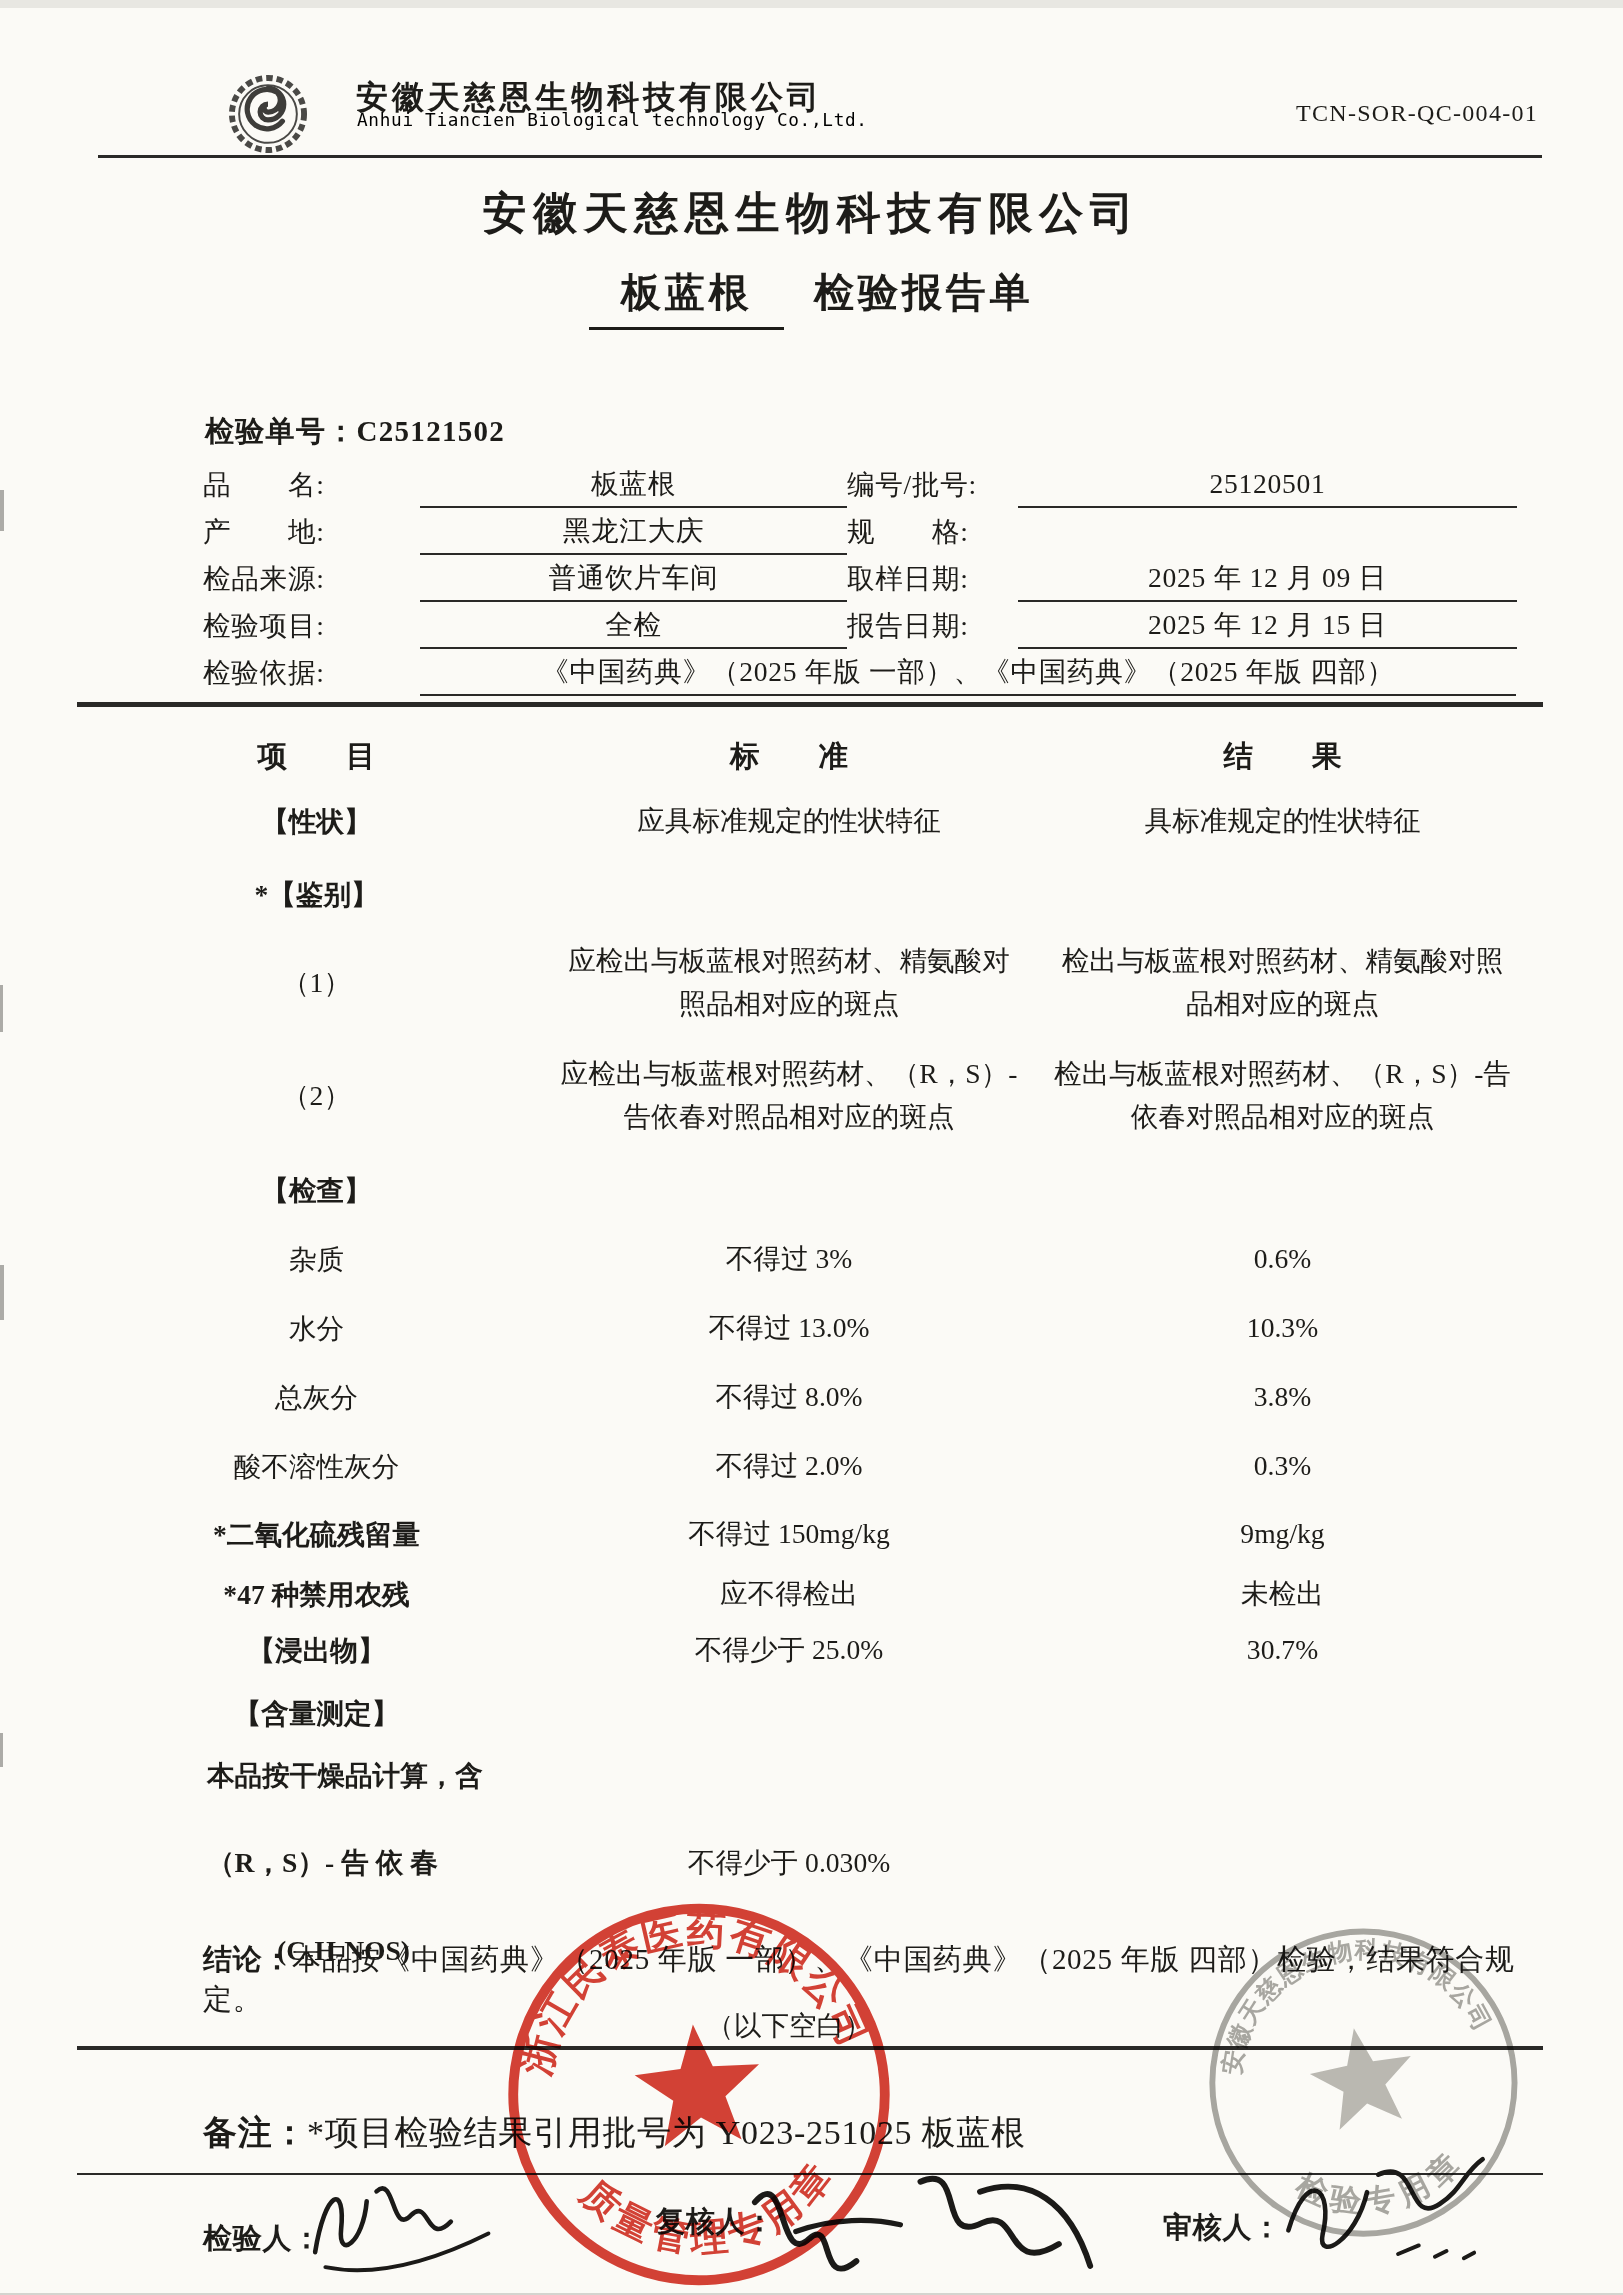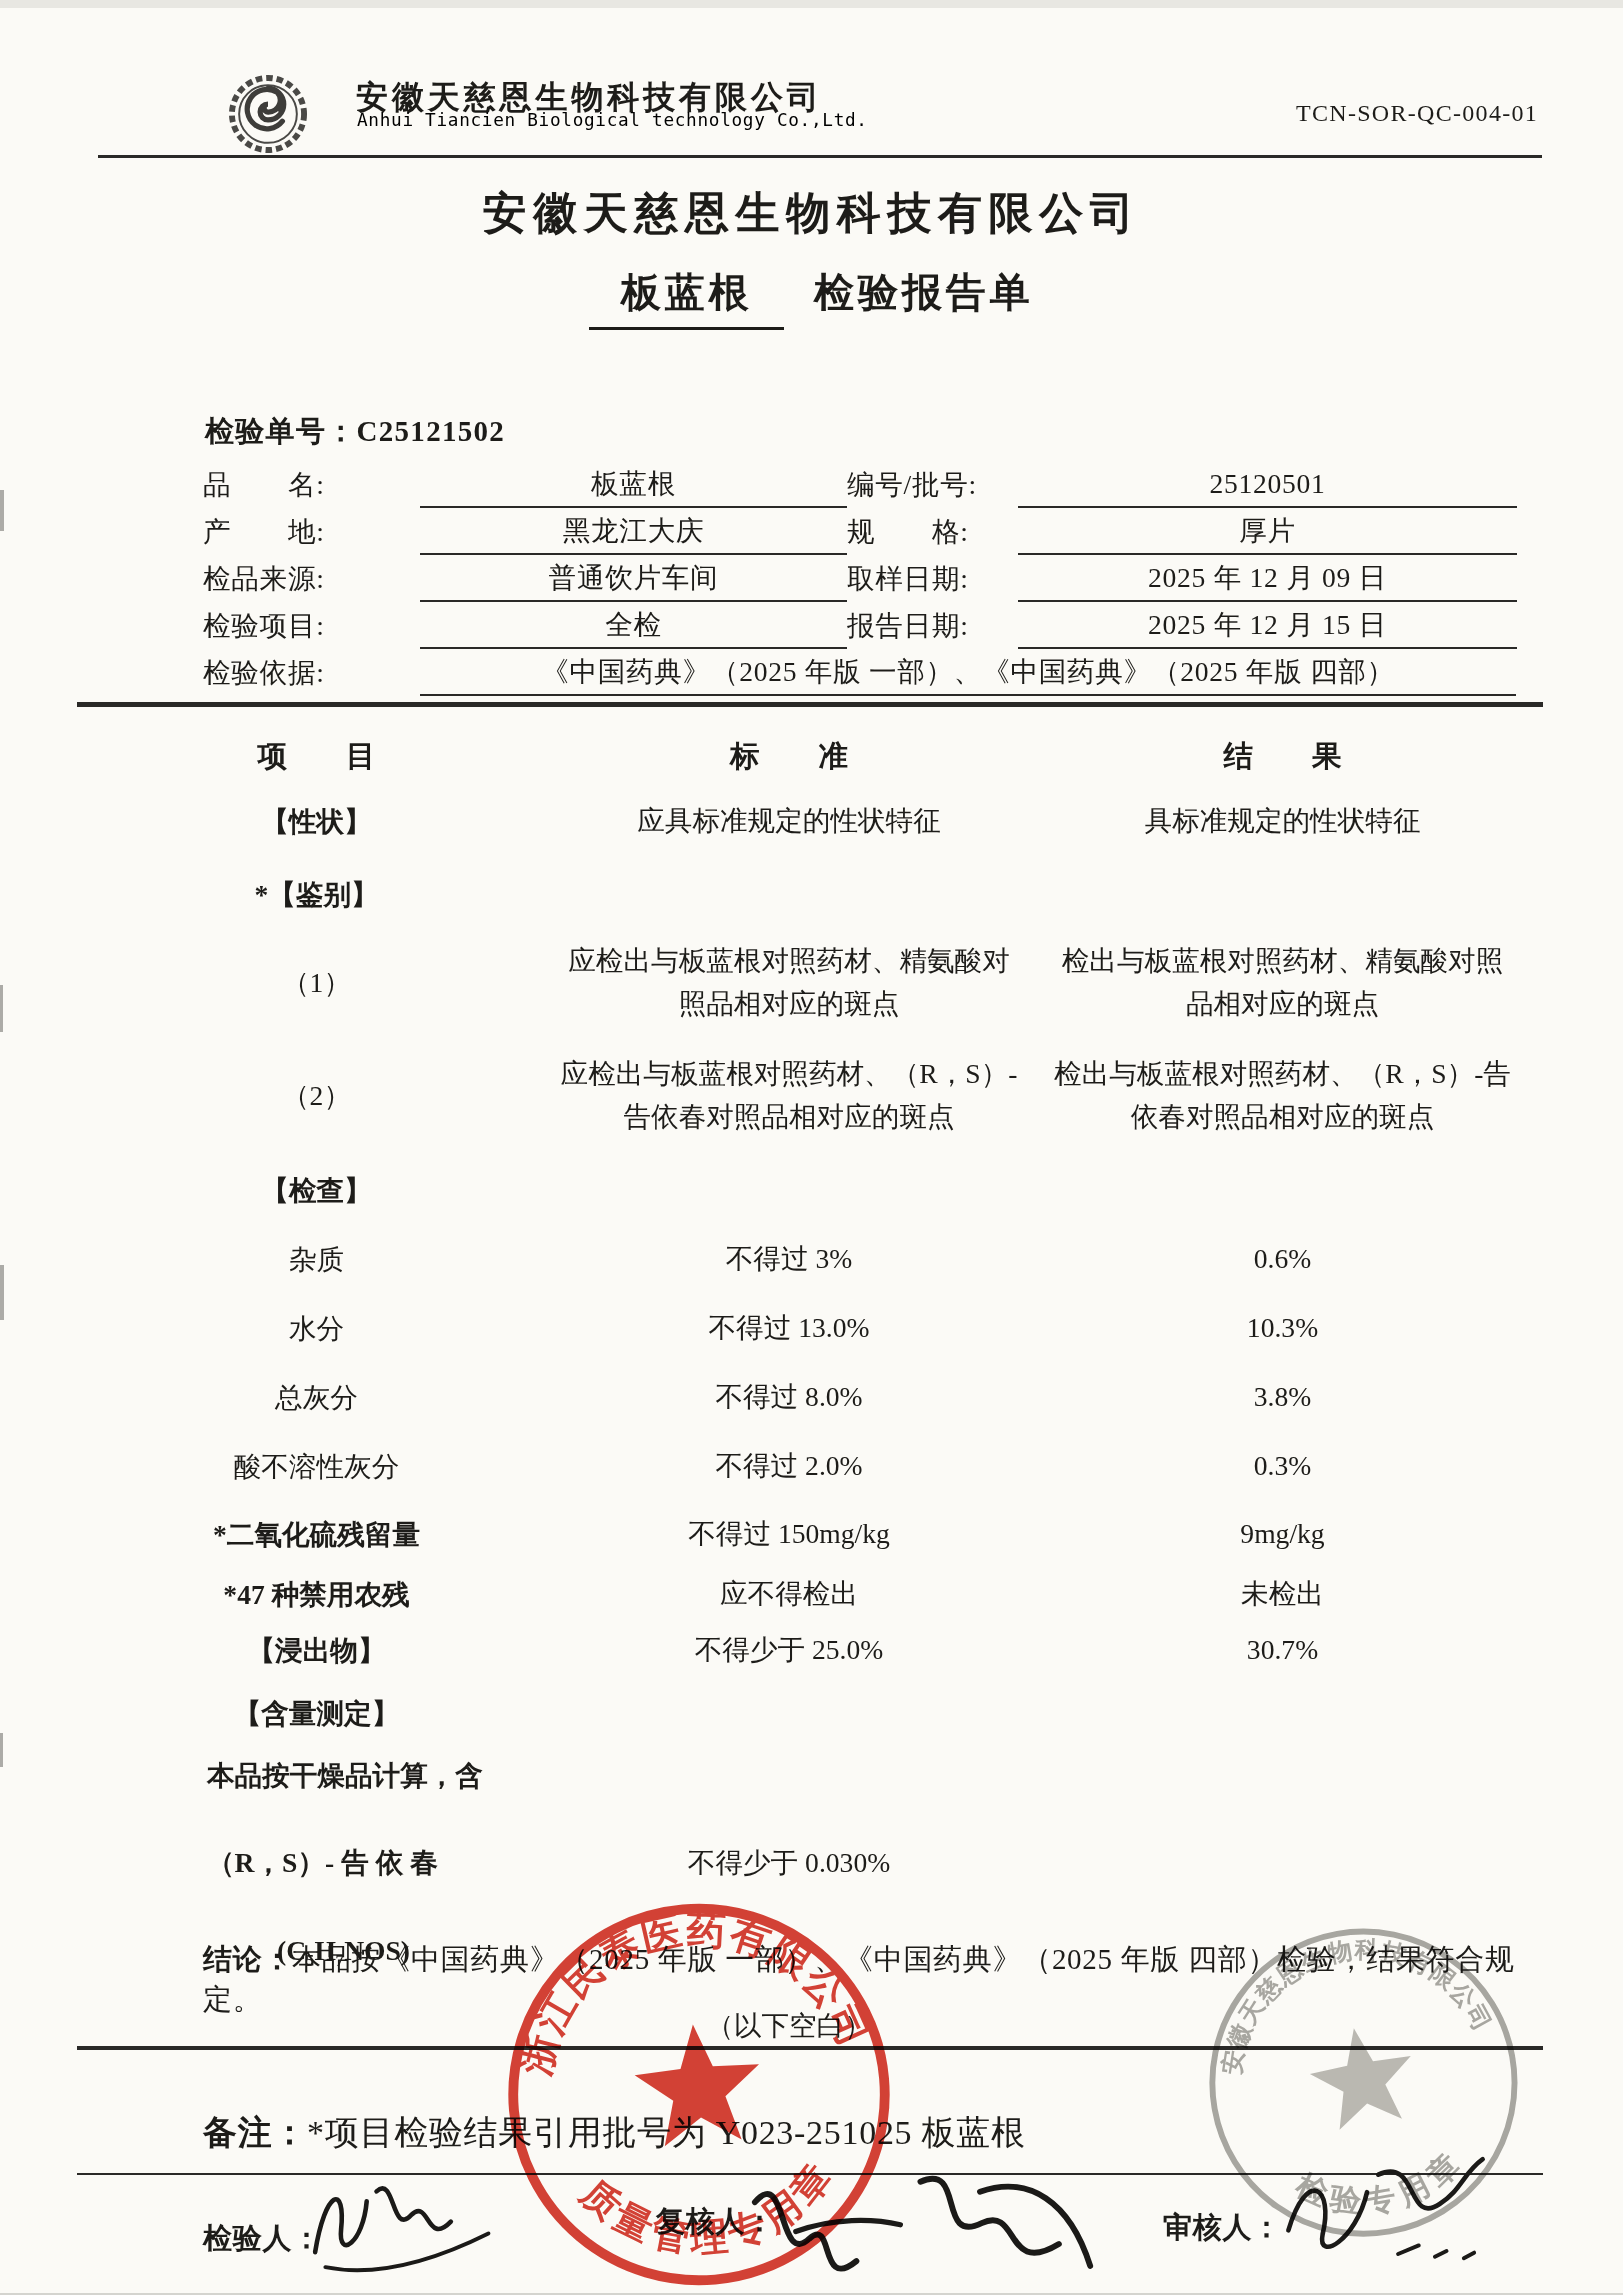--- a/index.html
+++ b/index.html
@@ -98,21 +98,20 @@
     <div class="irow">
       <div class="ilabel">品　　名:</div>
       <div class="ival">板蓝根</div>
       <div class="ilabel">编号/批号:</div>
       <div class="ival">25120501</div>
     </div>
     <div class="irow">
       <div class="ilabel">产　　地:</div>
       <div class="ival">黑龙江大庆</div>
       <div class="ilabel">规　　格:</div>
-      <div class="ival">厚片</div>
     </div>
     <div class="irow">
       <div class="ilabel">检品来源:</div>
       <div class="ival">普通饮片车间</div>
       <div class="ilabel">取样日期:</div>
       <div class="ival">2025 年 12 月 09 日</div>
     </div>
     <div class="irow">
       <div class="ilabel">检验项目:</div>
       <div class="ival">全检</div>

